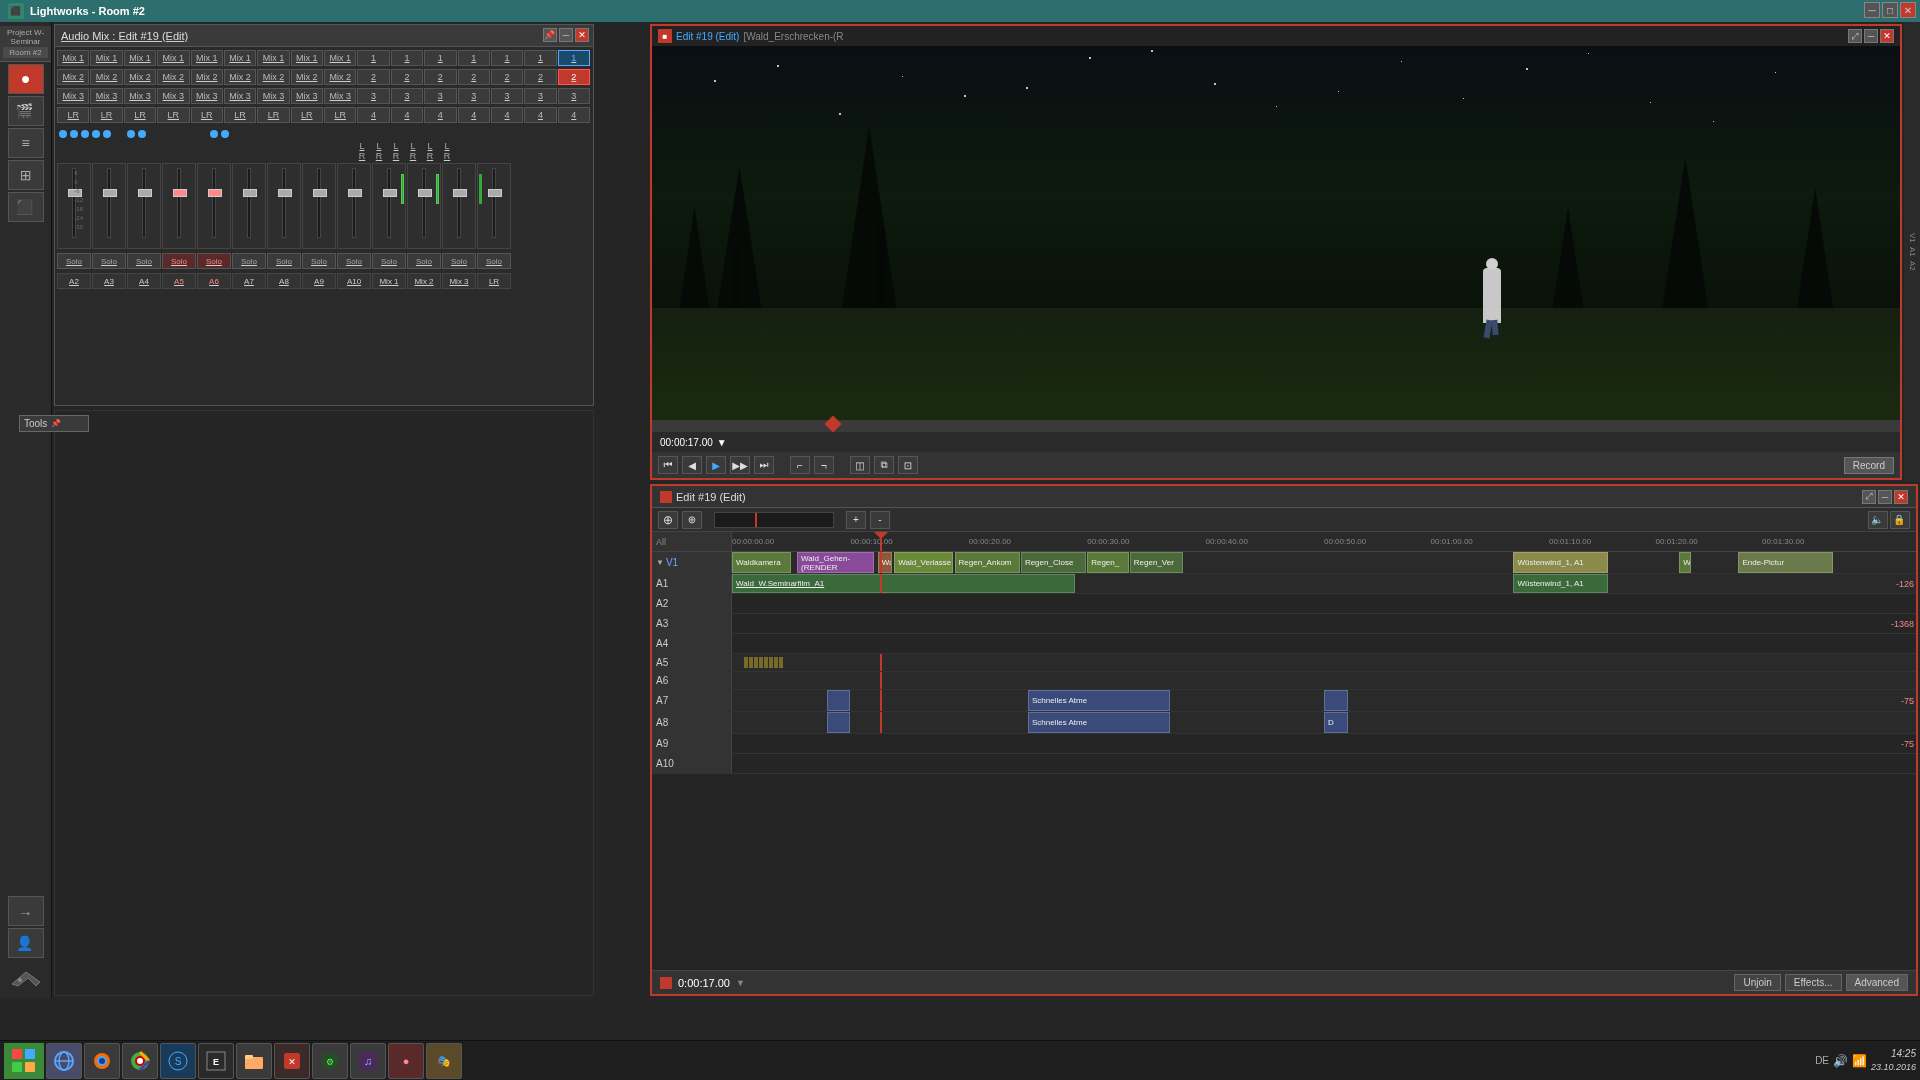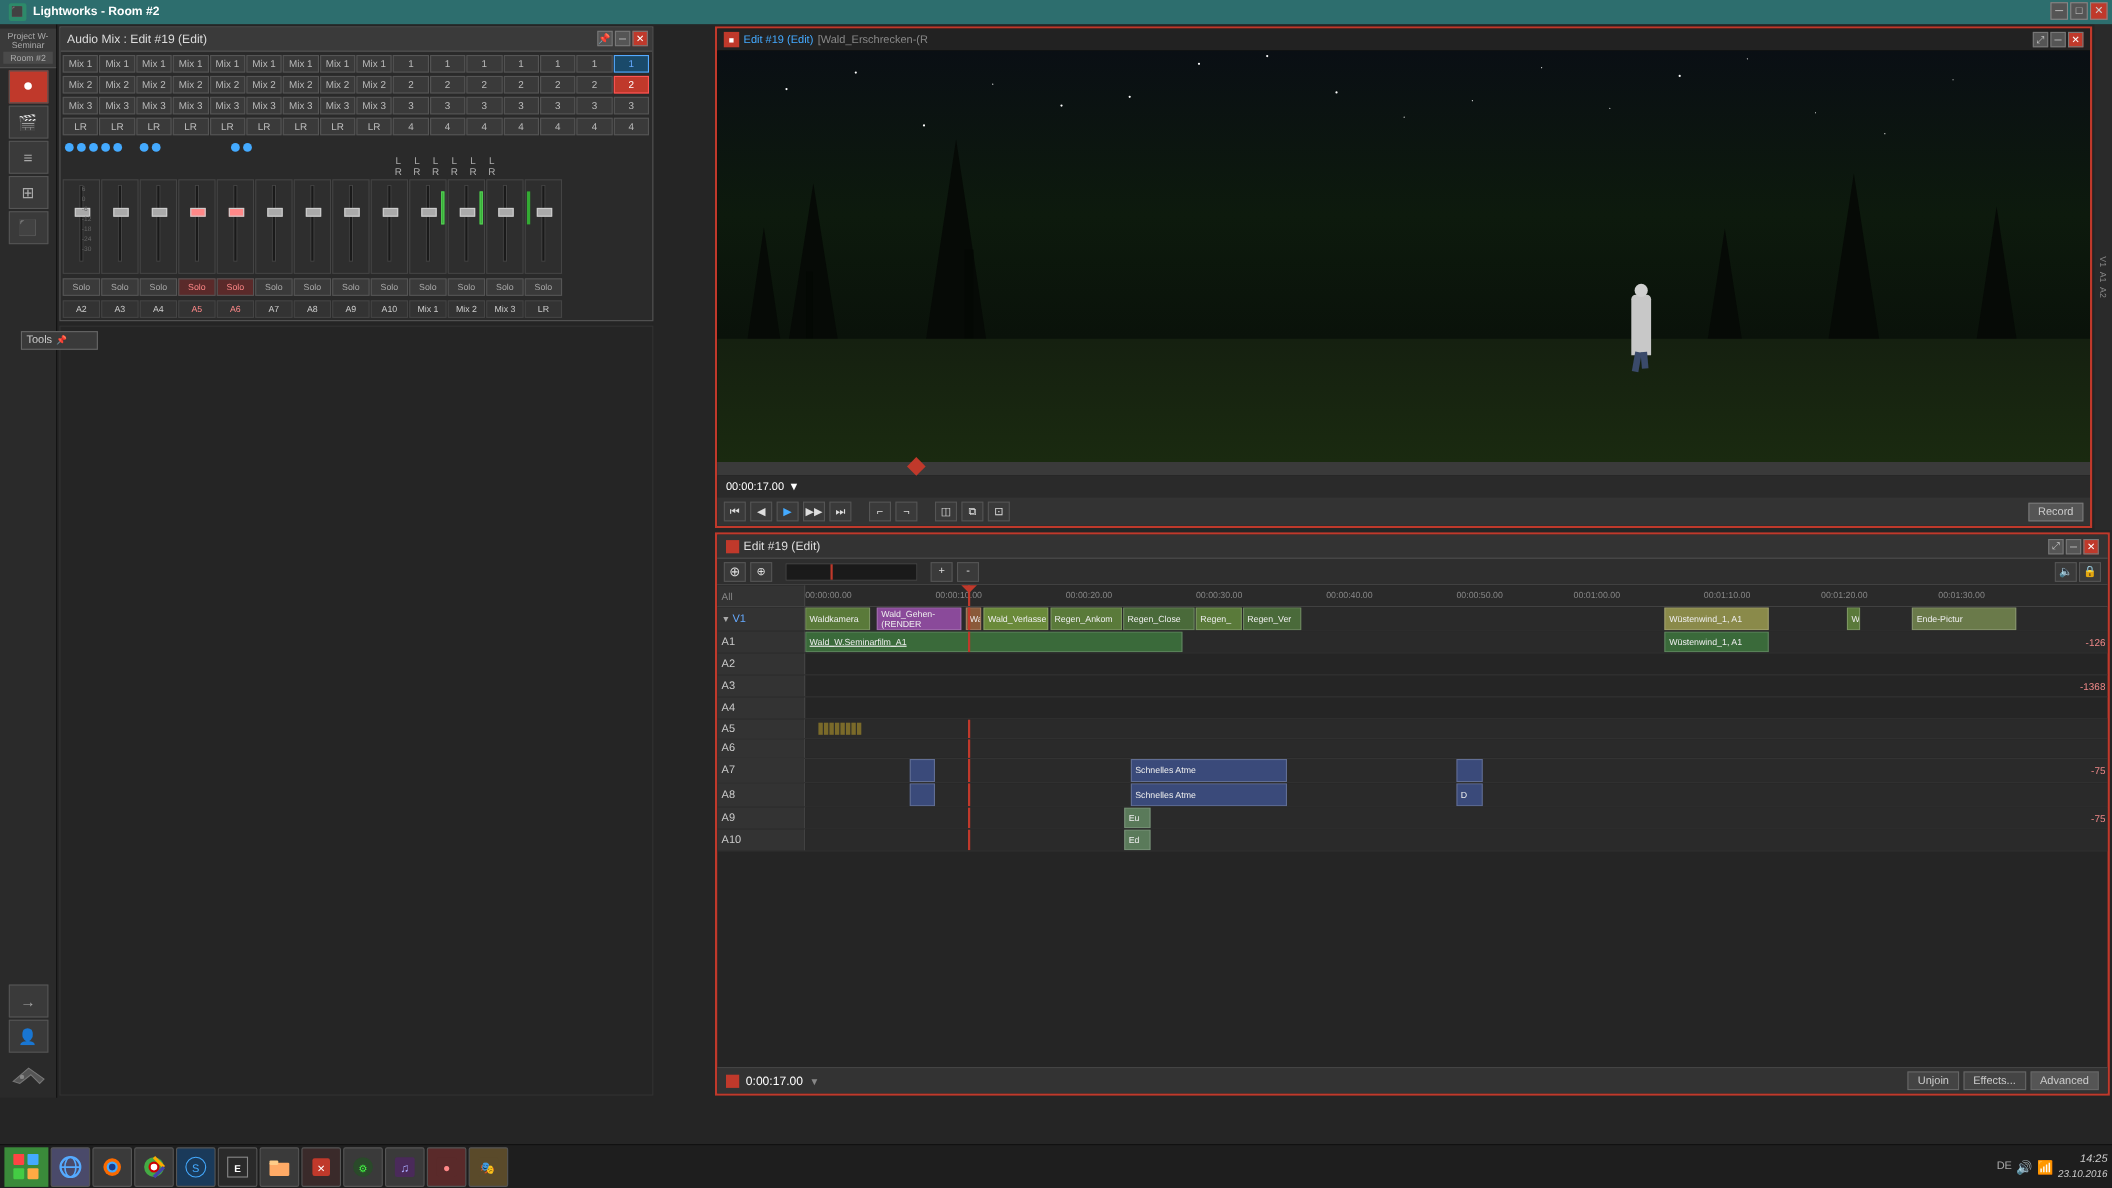--- a/index.html
+++ b/index.html
@@ -624,21 +624,21 @@
       <div style="padding:4px;cursor:pointer;">
         <svg width="36" height="28">
           <path d="M4 20 L18 8 L32 18 L28 22 L20 14 L10 22 Z" fill="#555" stroke="#777" stroke-width="1"></path>
           <circle cx="12" cy="16" r="2" fill="#888"></circle>
         </svg>
       </div>
     </div>
 
     <div id="left-col">
 
-      <div id="audio-mix-panel" style="height:268px;overflow:hidden;">
+      <div id="audio-mix-panel" style="height:382px;overflow:hidden;text-decoration:underline;">
         <div id="audio-mix-header">
           <span>Audio Mix : Edit #19 (Edit)</span>
           <div class="panel-controls">
             <div class="panel-btn">📌</div>
             <div class="panel-btn">─</div>
             <div class="panel-btn close" style="background:#c0392b;color:#fff;">✕</div>
           </div>
         </div>
 
         <div id="channels-area">
@@ -1104,33 +1104,25 @@
             <div class="track-content">
               <div class="clip audio-blue" style="left:8%;width:2%;"></div>
               <div class="clip audio-blue" style="left:25%;width:12%;">Schnelles Atme</div>
               <div class="clip audio-blue" style="left:50%;width:2%;">D</div>
               <div class="playhead" style="left:12.5%;"></div>
             </div>
           </div>
 
           <div class="track-row" style="height:20px;">
             <div class="track-label">A9</div>
-            <div class="track-content">
-              <div class="clip audio-green" style="left:24.5%;width:2%;background:#5a7a5a;">Eu</div>
-              <div class="playhead" style="left:12.5%;"></div>
-            </div>
             <div class="vol-indicator">-75</div>
           </div>
 
           <div class="track-row" style="height:20px;">
             <div class="track-label">A10</div>
-            <div class="track-content">
-              <div class="clip audio-green" style="left:24.5%;width:2%;background:#5a7a5a;">Ed</div>
-              <div class="playhead" style="left:12.5%;"></div>
-            </div>
           </div>
 
         </div>
 
         <div id="timeline-footer">
           <div style="display:flex;align-items:center;gap:6px;">
             <div style="width:12px;height:12px;background:#c0392b;"></div>
             <span style="color:#fff;font-size:11px;">0:00:17.00</span>
             <span style="font-size:9px;color:#888;">▼</span>
           </div>

